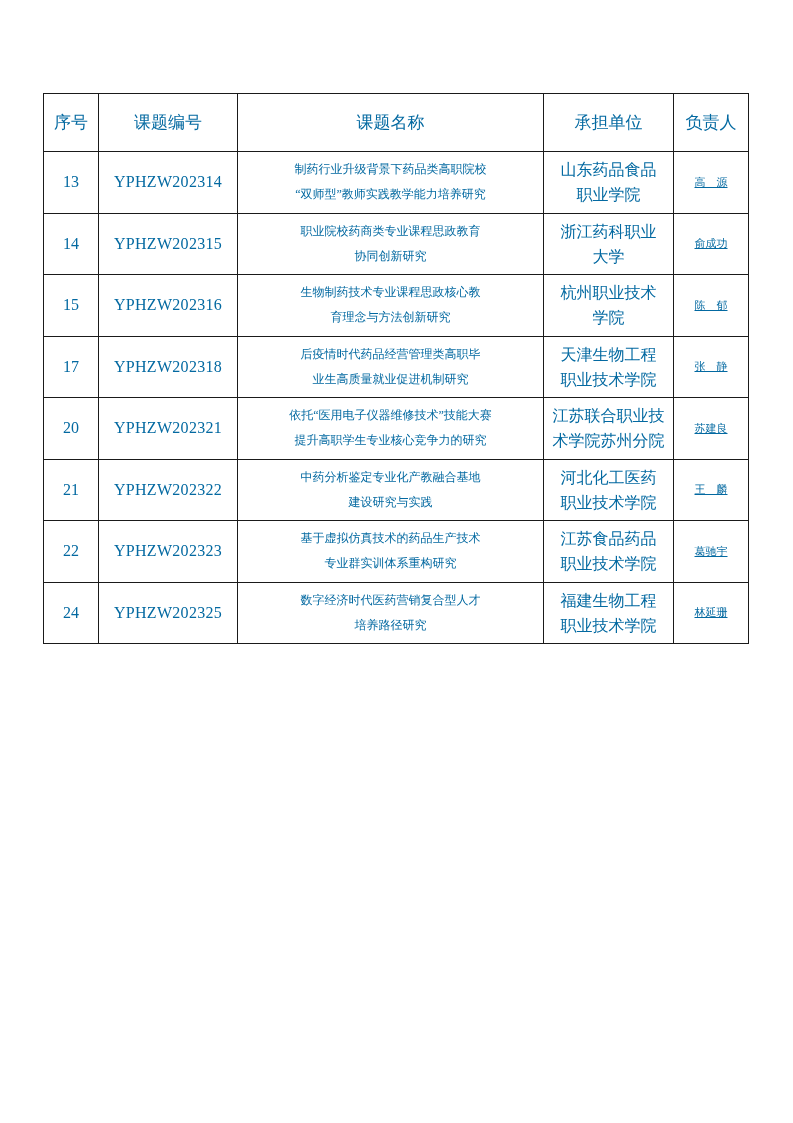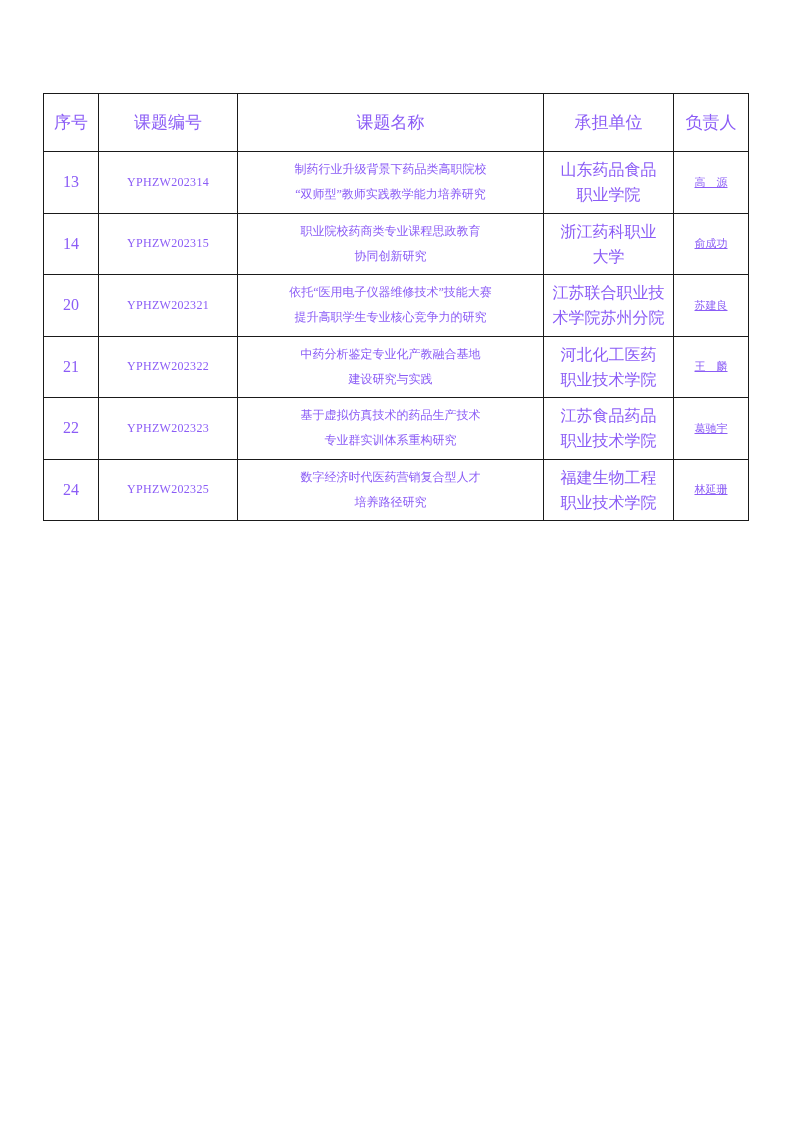--- a/index.html
+++ b/index.html
@@ -6,21 +6,21 @@
     margin: 0;
     padding: 0;
     background: #ffffff;
   }
   .page {
     position: relative;
     width: 793px;
     height: 1123px;
     background: #ffffff;
     font-family: "Liberation Serif", "DejaVu Serif", serif;
-    color: #8b5cf6;
+    color: #0369a1;
     overflow: hidden;
   }
   table.project-table {
     position: absolute;
     left: 43px;
     top: 93px;
     width: 705px;
     border-collapse: collapse;
     table-layout: fixed;
   }
@@ -31,21 +31,21 @@
     vertical-align: middle;
     font-weight: normal;
     white-space: pre-line;
     padding: 1px 3px;
     overflow: hidden;
   }
   thead tr { height: 58px; }
   tbody tr { height: 61.5px; }
   th { font-size: 17px; }
   .col-no     { font-size: 16px; }
-  .col-code   { font-size: 12px; letter-spacing: 0.3px; margin-left: 48px; }
+  .col-code   { font-size: 16px; letter-spacing: 0.3px; margin-left: 48px; }
   .col-title  { font-size: 12px; line-height: 25px; }
   .col-unit   { font-size: 16px; line-height: 25px; }
   .col-leader { font-size: 11px; text-decoration: underline; }
 </style>
 </head>
 <body>
 
 <div class="page">
   <table class="project-table">
     <colgroup>
@@ -77,20 +77,38 @@
         <tr>
           <td class="col-no">14</td>
           <td class="col-code">YPHZW202315</td>
           <td class="col-title">职业院校药商类专业课程思政教育
 协同创新研究</td>
           <td class="col-unit">浙江药科职业
 大学</td>
           <td class="col-leader">俞成功</td>
         </tr>
         <tr>
+          <td class="col-no">15</td>
+          <td class="col-code">YPHZW202316</td>
+          <td class="col-title">生物制药技术专业课程思政核心教
+育理念与方法创新研究</td>
+          <td class="col-unit">杭州职业技术
+学院</td>
+          <td class="col-leader">陈　郁</td>
+        </tr>
+        <tr>
+          <td class="col-no">17</td>
+          <td class="col-code">YPHZW202318</td>
+          <td class="col-title">后疫情时代药品经营管理类高职毕
+业生高质量就业促进机制研究</td>
+          <td class="col-unit">天津生物工程
+职业技术学院</td>
+          <td class="col-leader">张　静</td>
+        </tr>
+        <tr>
           <td class="col-no">20</td>
           <td class="col-code">YPHZW202321</td>
           <td class="col-title">依托“医用电子仪器维修技术”技能大赛
 提升高职学生专业核心竞争力的研究</td>
           <td class="col-unit">江苏联合职业技
 术学院苏州分院</td>
           <td class="col-leader">苏建良</td>
         </tr>
         <tr>
           <td class="col-no">21</td>

